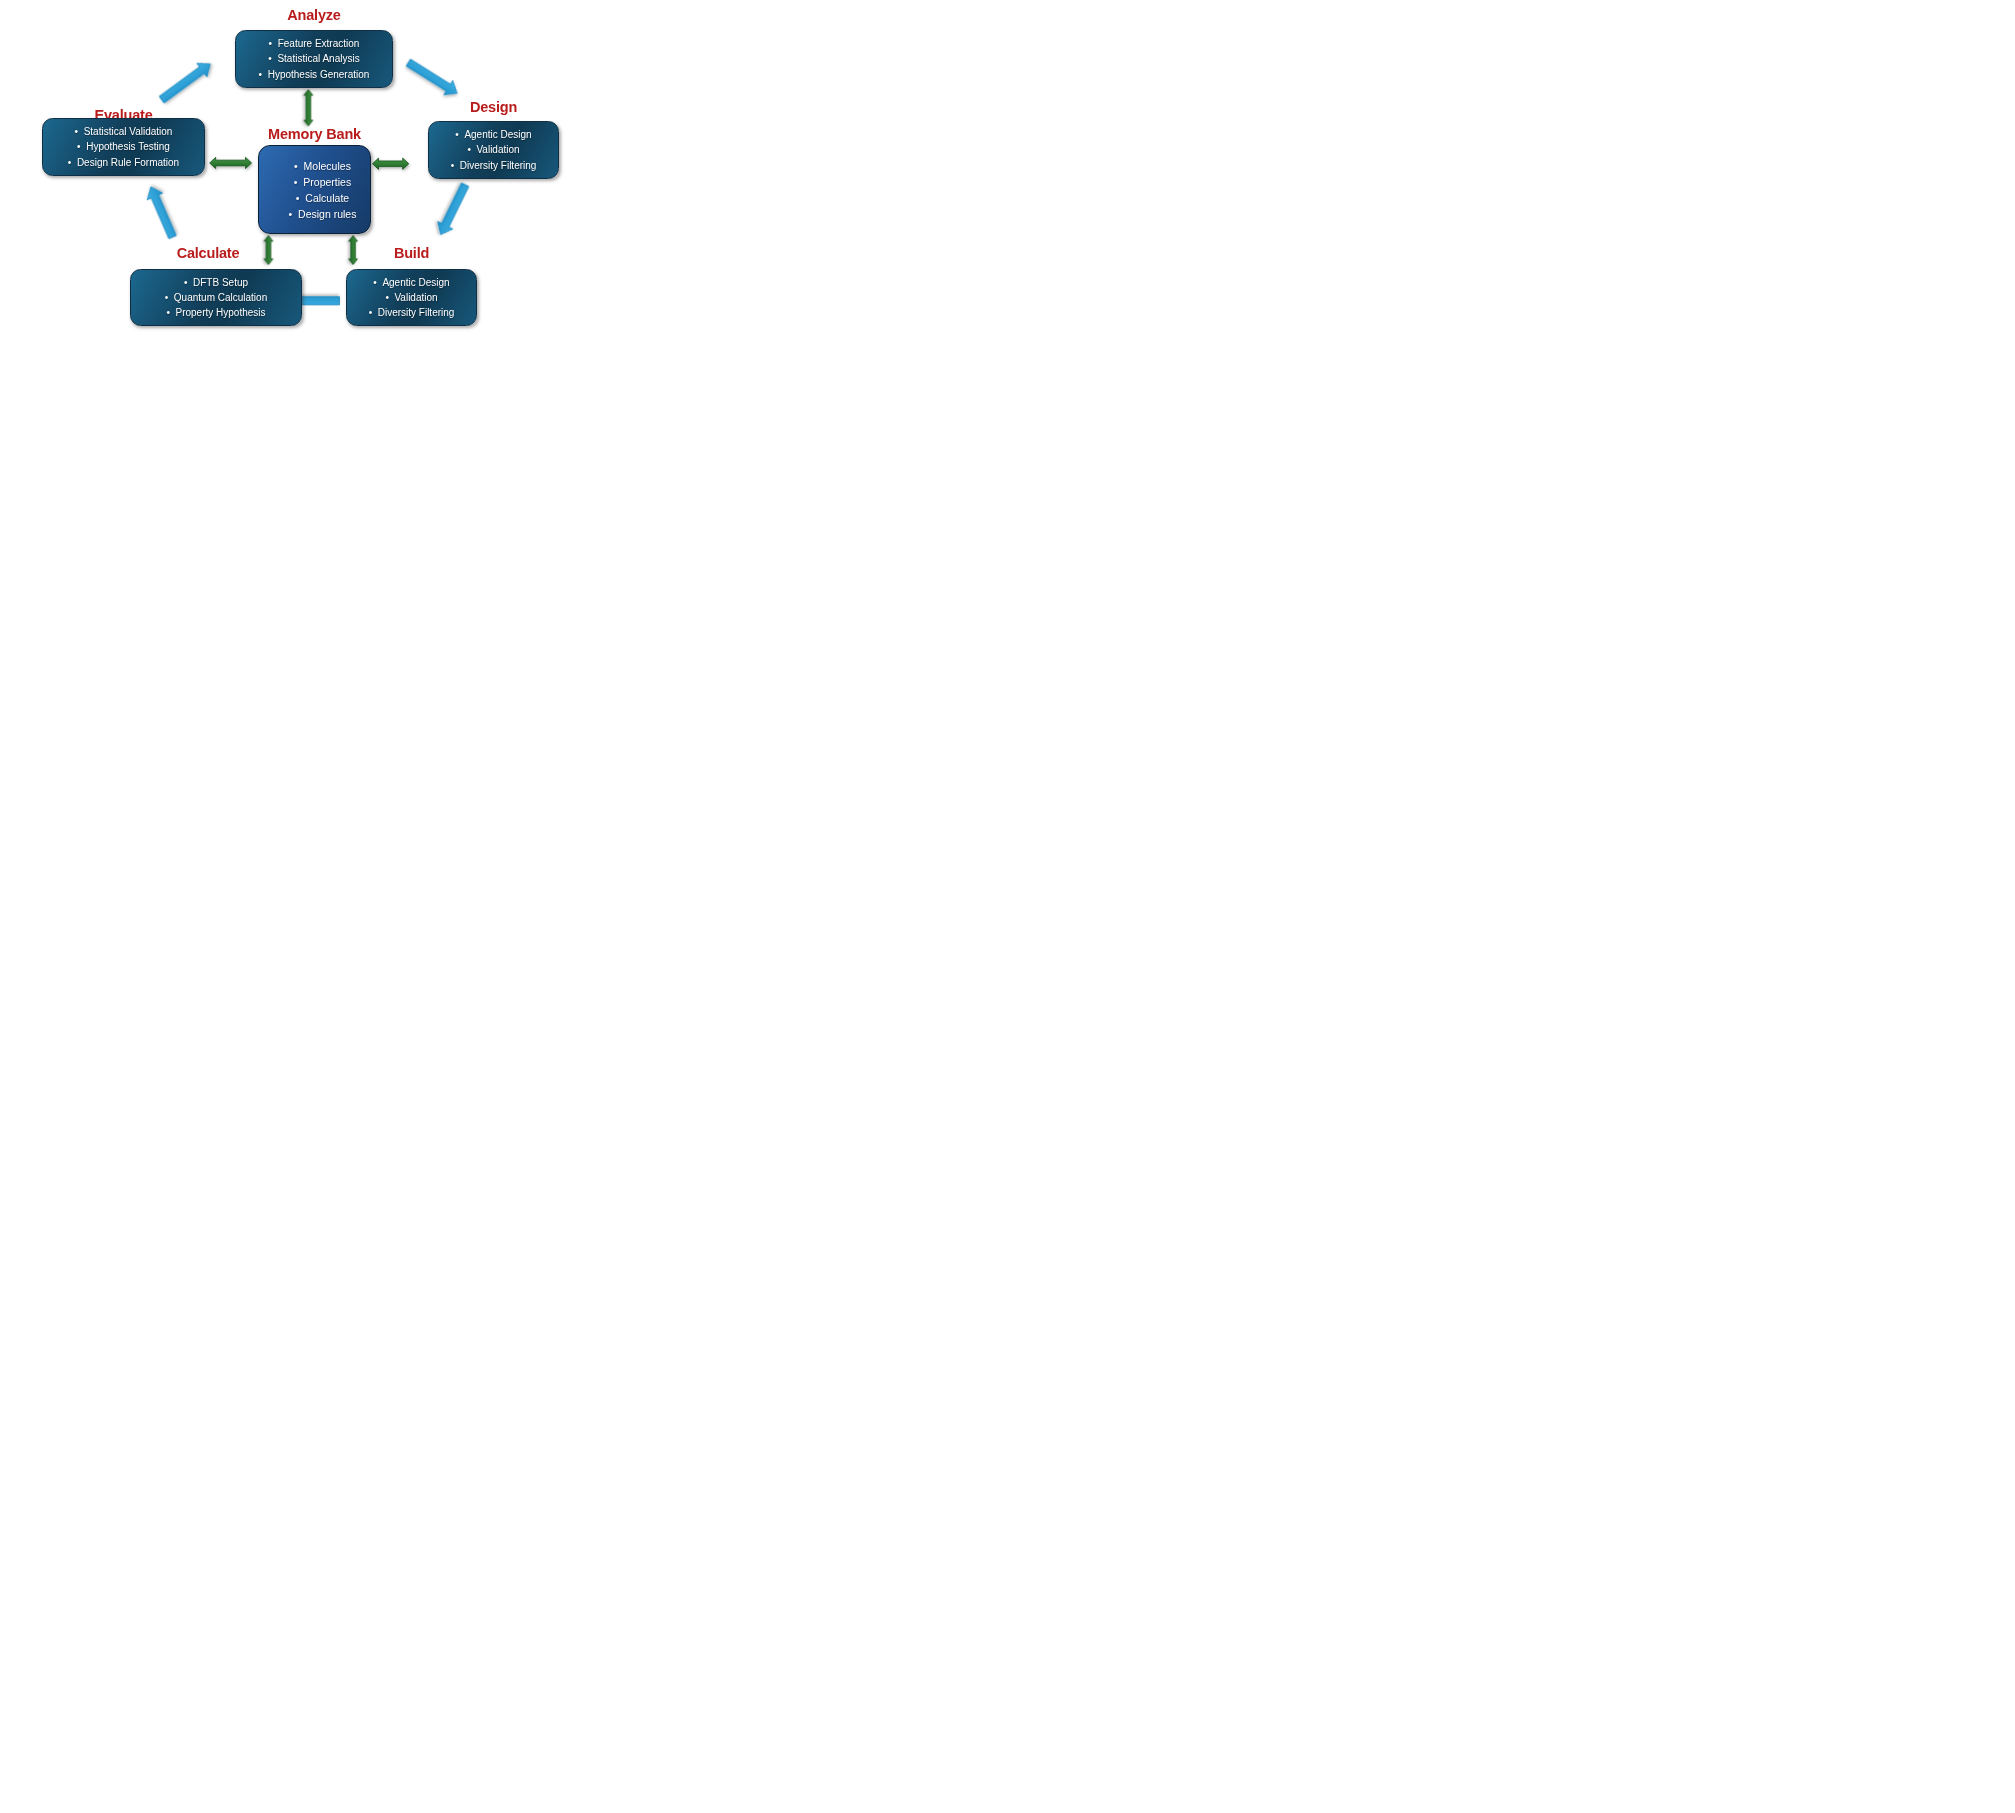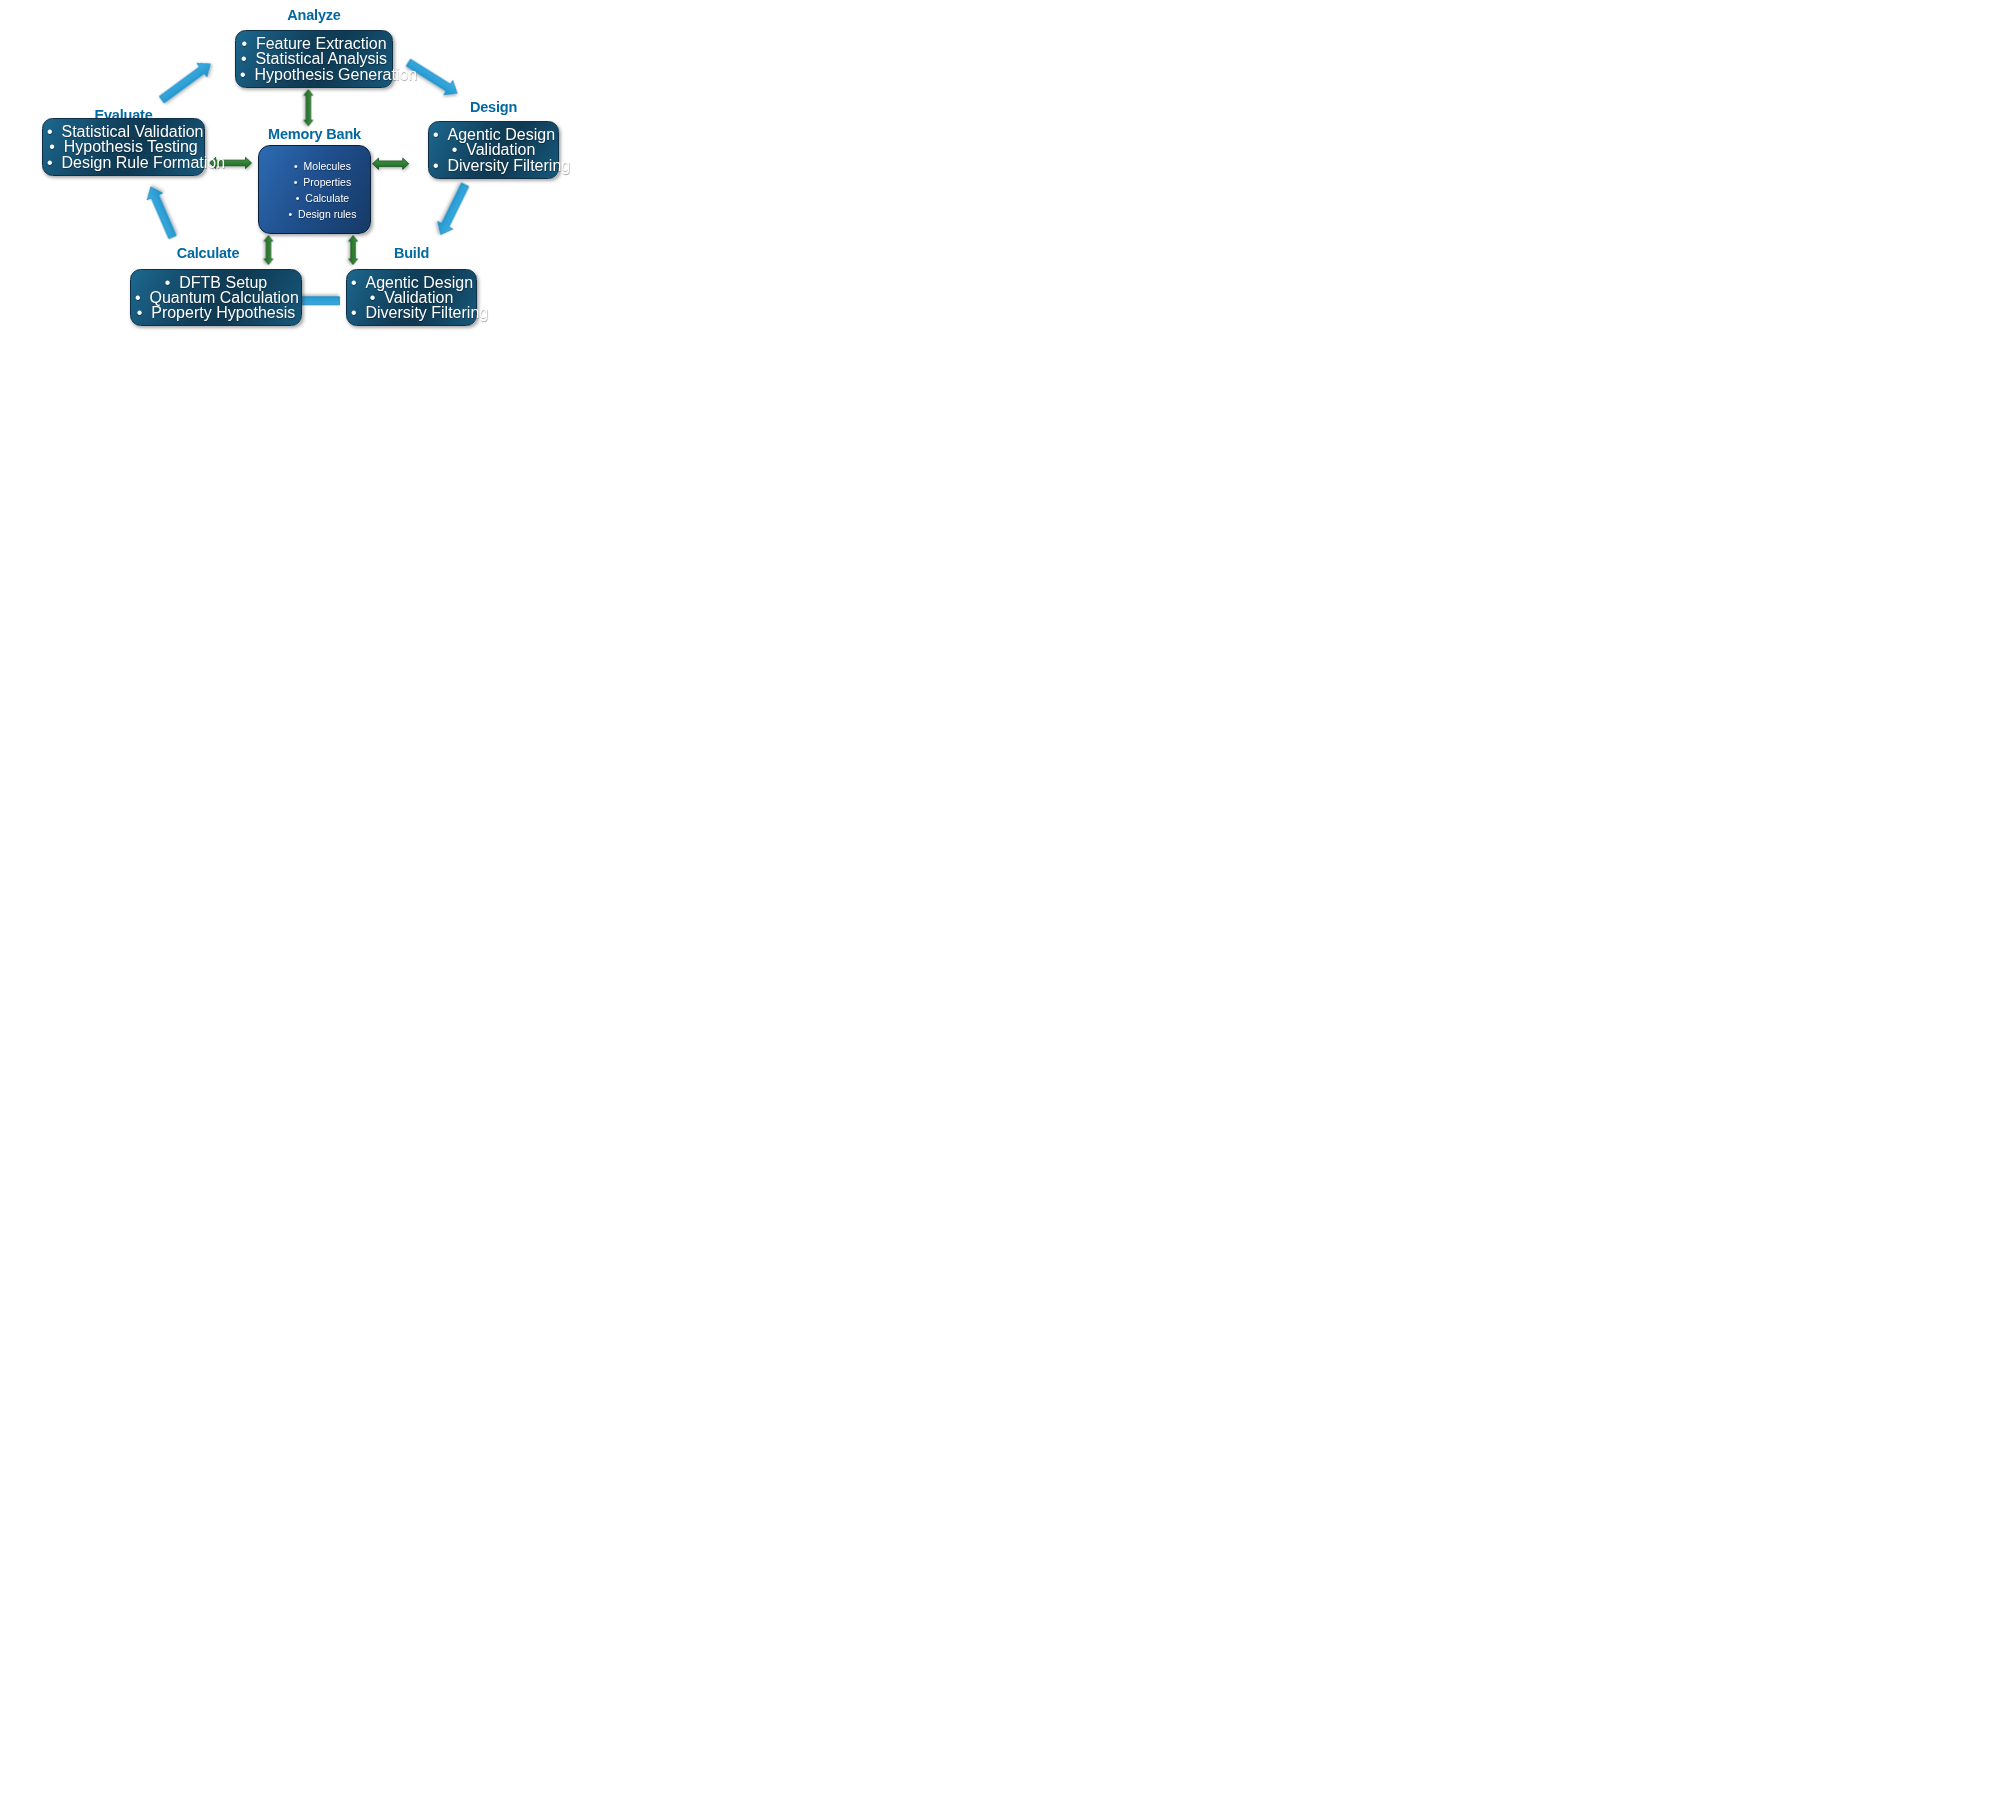--- a/index.html
+++ b/index.html
@@ -7,38 +7,38 @@
     position:relative;
     width:645px;height:363px;
     background:#ffffff;
     font-family:"Liberation Sans","DejaVu Sans",sans-serif;
     overflow:hidden;
   }
   .arrow-layer{position:absolute;left:0;top:0;width:645px;height:363px;}
   .node-title{
     position:absolute;
     text-align:center;
-    font-size:14.5px;font-weight:700;color:#0369a1;
+    font-size:14.5px;font-weight:700;color:#b91c1c;
     letter-spacing:-0.2px;
     line-height:19.3px;height:19.3px;
   }
   .node-box{
     position:absolute;
     box-sizing:border-box;
     border:1.2px solid #0e2f45;
     border-radius:10.5px;
     display:flex;flex-direction:column;justify-content:center;
     box-shadow:1.2px 2px 3.2px rgba(50,50,50,0.40);
     background:linear-gradient(118deg,#1c688f 0%,#113e59 45%,#0f3a53 60%,#17587b 100%);
   }
   .node-box ul{
     margin:0;padding:0 4px;list-style:none;
   }
   .node-box li{
-    color:#fff;font-size:16px;line-height:15.3px;text-align:center;
+    color:#fff;font-size:10px;line-height:15.3px;text-align:center;
     text-shadow:0.4px 0.8px 0.8px rgba(0,0,0,0.35);
     white-space:nowrap;
   }
   .node-box li::before{content:"\2022\00a0\00a0";}
   
   .box-analyze  {left:235px; top:30px;  width:158px;height:58px;}
   .box-evaluate {left:42px; top:118px; width:163px;height:58px;}
   .box-design   {left:428px;top:121px; width:131px;height:58px;}
   .box-calculate{left:130px; top:269px; width:172px;height:57px;}
   .box-build    {left:346px; top:269px; width:131px;height:57px;}

